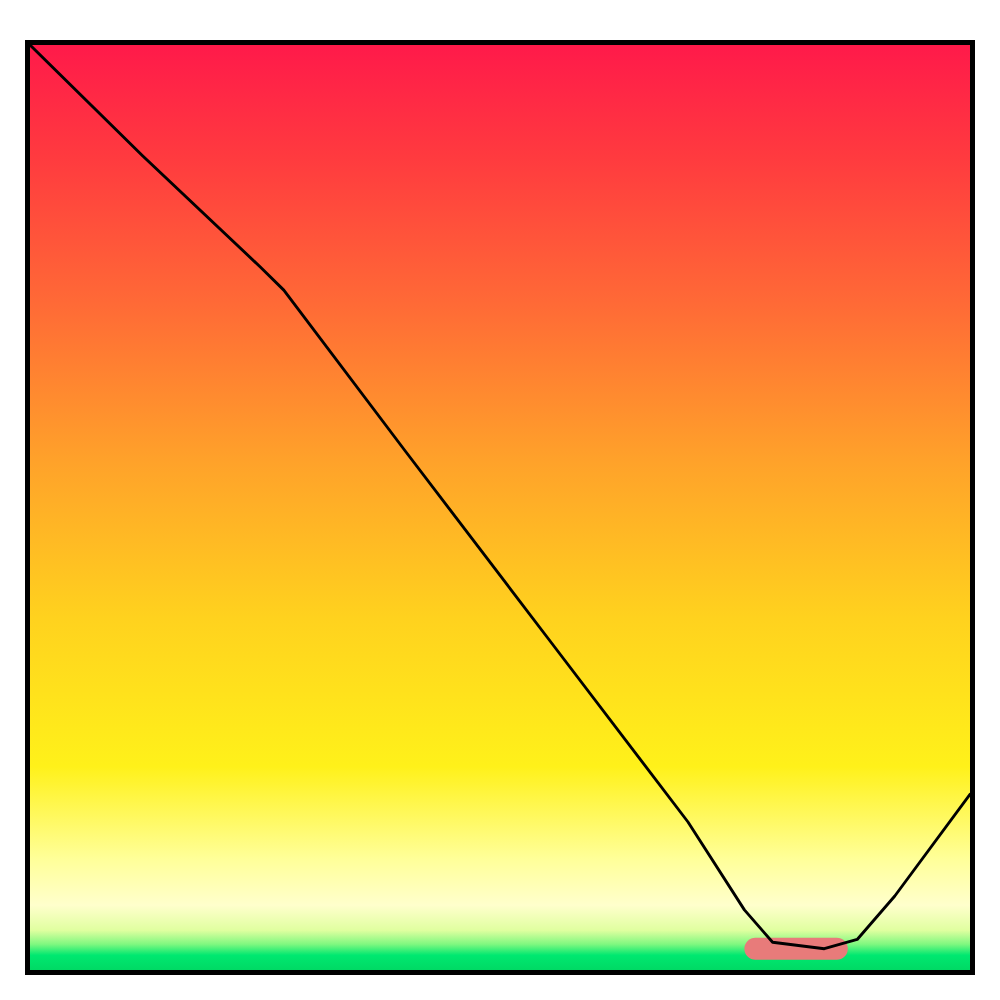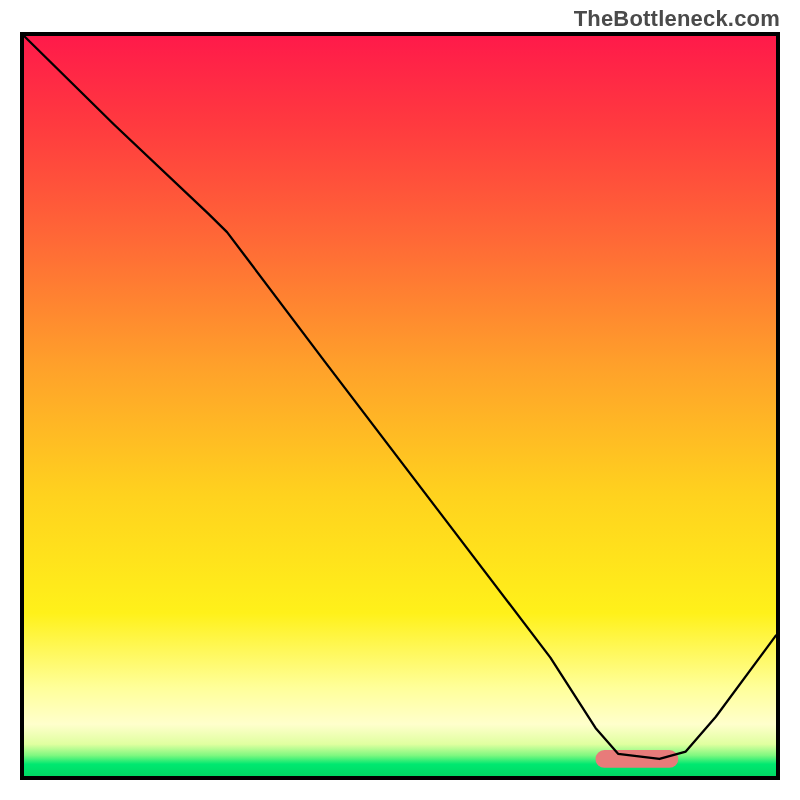--- a/index.html
+++ b/index.html
@@ -42,21 +42,20 @@
     height: 100%;
   }
   svg {
     display: block;
   }
 </style>
 </head>
 <body>
 
 <div class="container">
-  <div class="watermark">TheBottleneck.com</div>
 
   <div class="frame">
 
     <svg class="plot-area" viewBox="0 0 752 740" preserveAspectRatio="none">
       <defs>
         <linearGradient id="bg-grad" x1="0" y1="0" x2="0" y2="1">
         <stop offset="0%" stop-color="#ff1a4a"></stop>
             <stop offset="12%" stop-color="#ff3a3f"></stop>
             <stop offset="28.000000000000004%" stop-color="#ff6a36"></stop>
             <stop offset="45%" stop-color="#ffa22a"></stop>

